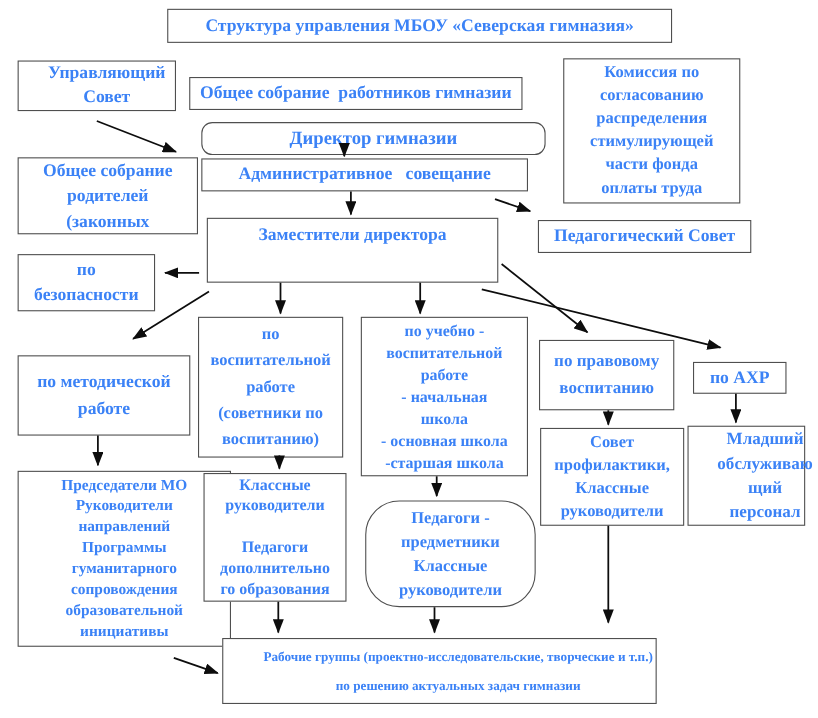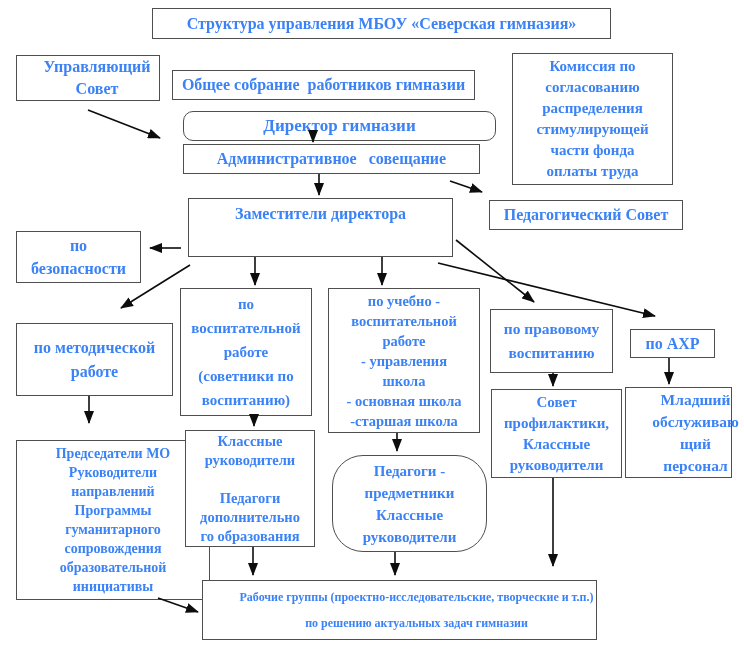--- a/index.html
+++ b/index.html
@@ -38,21 +38,21 @@
   .n-pedcouncil       {left:489px;top:200px;width:194px;height:30px;}
   .n-deputies         {left:188px;top:198px;width:265px;height:59px;align-items:flex-start;padding-top:4px;}
   .n-security         {left:16px; top:231px;width:125px;height:52px;line-height:23px;}
   .n-methodical       {left:16px; top:323px;width:157px;height:73px;line-height:24px;}
   .n-educational      {left:180px;top:288px;width:132px;height:128px;font-size:15px;line-height:24px;}
   .n-academic         {left:328px;top:288px;width:152px;height:145px;font-size:14.5px;line-height:20px;}
   .n-legal            {left:490px;top:309px;width:123px;height:64px;font-size:15.5px;line-height:24px;}
   .n-ahr              {left:630px;top:329px;width:85px; height:29px;}
   .n-prevention       {left:491px;top:389px;width:131px;height:89px;font-size:15px;line-height:21px;}
   .n-junior           {left:625px;top:387px;width:107px;height:91px;font-size:15.5px;line-height:22px;}
-  .n-mochairs         {left:16px; top:428px;width:194px;height:160px;font-size:14px;line-height:19px;margin-top:12px;}
+  .n-mochairs         {left:16px; top:428px;width:194px;height:160px;font-size:14px;line-height:19px;}
   .n-classteachers    {left:185px;top:430px;width:130px;height:117px;font-size:14.5px;line-height:19px;}
   .n-subjectteachers  {left:332px;top:455px;width:155px;height:97px;font-size:15px;line-height:22px;border-radius:31px;}
   .n-workinggroups    {left:202px;top:580px;width:395px;height:60px;font-size:12px;line-height:26px;}
   #arrows{
     position:absolute;left:0;top:0;width:744px;height:653px;
     pointer-events:none;
   }
 </style>
 </head>
 <body>
@@ -63,36 +63,39 @@
   <div class="node n-governing">Управляющий
 Совет</div>
   <div class="node n-staff">Общее собрание  работников гимназии</div>
   <div class="node n-commission">Комиссия по
 согласованию
 распределения
 стимулирующей
 части фонда
 оплаты труда</div>
   <div class="node n-director">Директор гимназии</div>
+  <div class="node n-parents">Общее собрание
+родителей
+(законных</div>
   <div class="node n-admin">Административное   совещание</div>
   <div class="node n-pedcouncil">Педагогический Совет</div>
   <div class="node n-deputies">Заместители директора</div>
   <div class="node n-security">по
 безопасности</div>
   <div class="node n-methodical">по методической
 работе</div>
   <div class="node n-educational">по
 воспитательной
 работе
 (советники по
 воспитанию)</div>
   <div class="node n-academic">по учебно -
 воспитательной
 работе
-- управления
+- начальная
 школа
 - основная школа
 -старшая школа</div>
   <div class="node n-legal">по правовому
 воспитанию</div>
   <div class="node n-ahr">по АХР</div>
   <div class="node n-prevention">Совет
 профилактики,
 Классные
 руководители</div>

